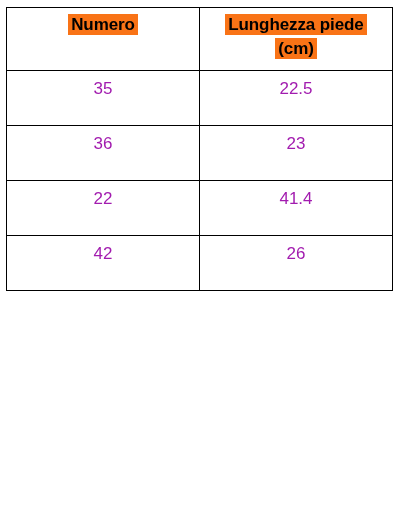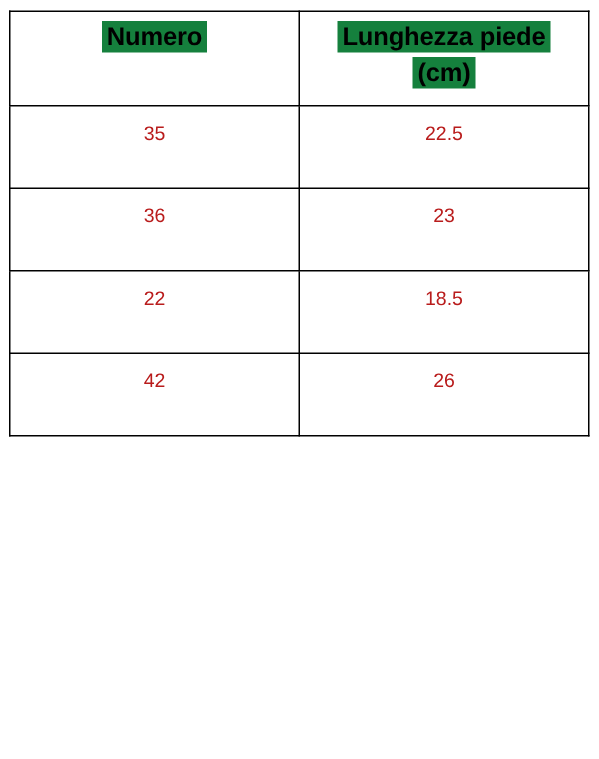--- a/index.html
+++ b/index.html
@@ -48,33 +48,33 @@
     font-size: 17px;
     font-weight: bold;
     line-height: 24px;
     letter-spacing: -0.1px;
   }
 
   .hl-line {
     display: block;
   }
   .hl-line > span {
-    background: #15803d;
+    background: #f97316;
     color: #000000;
     padding: 1px 3px;
   }
 
   
   table.size-table tbody td {
     height: 47px;
     padding-top: 7px;
-    font-size: 13px;
+    font-size: 17px;
     font-weight: normal;
     line-height: 21px;
-    color: #b91c1c;
+    color: #a21caf;
   }
 </style>
 </head>
 <body>
 
 <div id="shoe-size-table-wrap">
   <table class="size-table">
     <colgroup>
       <col class="col-numero">
       <col class="col-lunghezza">
@@ -94,21 +94,21 @@
       <tr>
         <td>35</td>
         <td>22.5</td>
       </tr>
       <tr>
         <td>36</td>
         <td>23</td>
       </tr>
       <tr>
         <td>22</td>
-        <td>18.5</td>
+        <td>41.4</td>
       </tr>
       <tr>
         <td>42</td>
         <td>26</td>
       </tr>
 
     </tbody>
   </table>
 </div>
 

